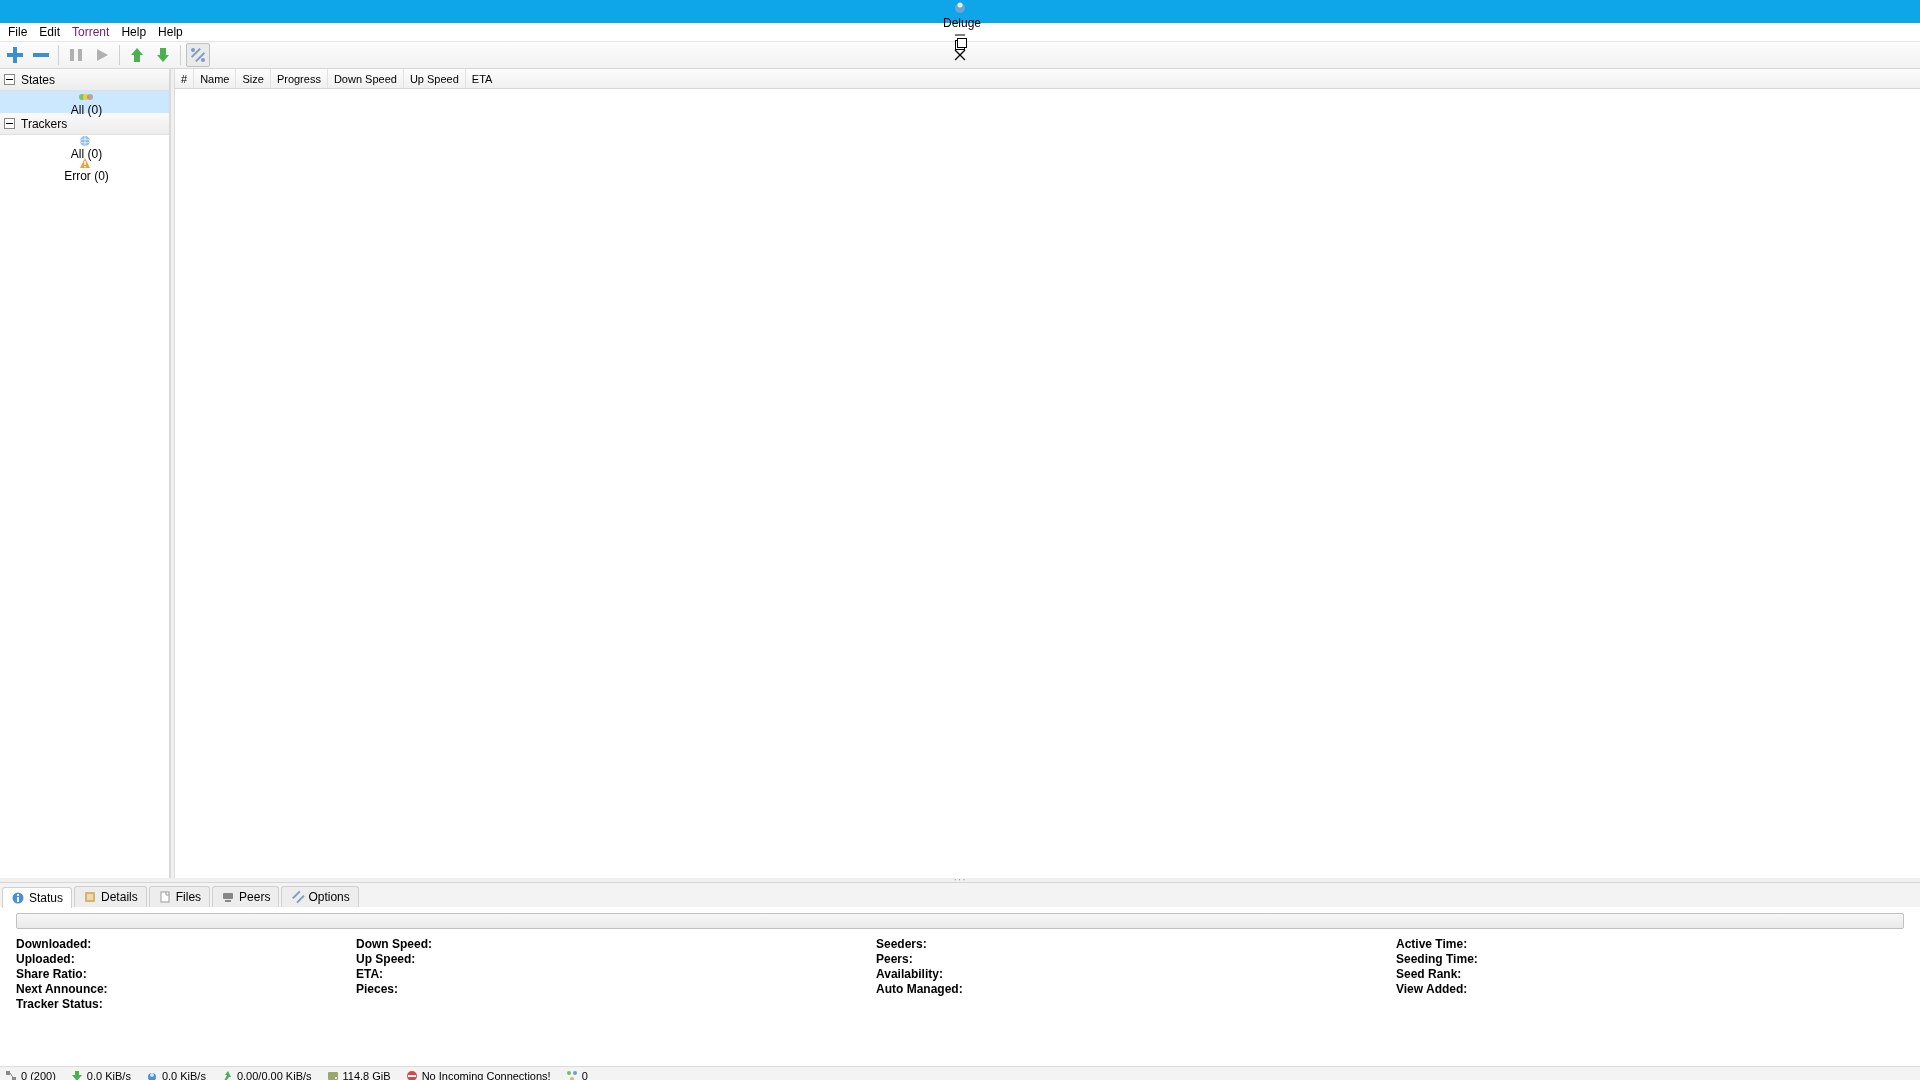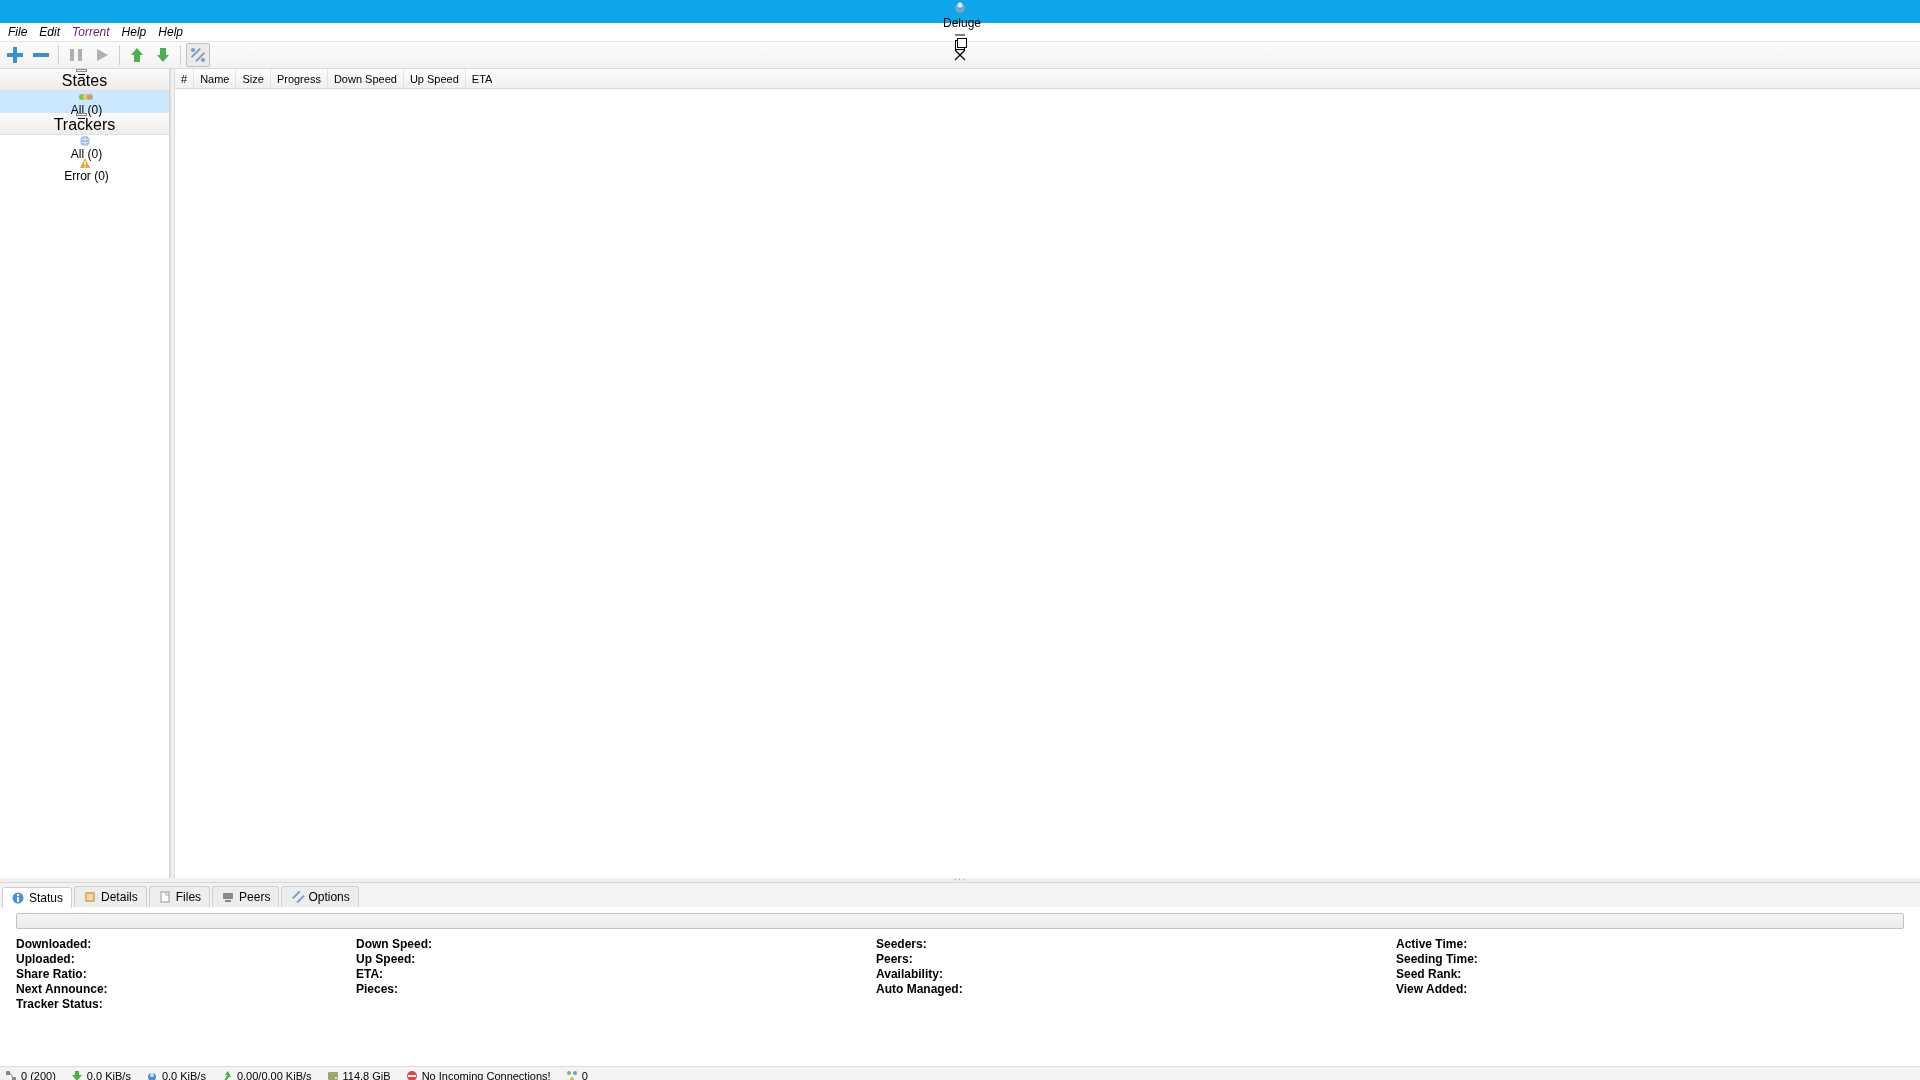--- a/index.html
+++ b/index.html
@@ -3,29 +3,29 @@
 <meta charset="utf-8">
 <style>
 * { box-sizing: border-box; margin: 0; padding: 0; }
 html, body { width: 1920px; height: 1080px; font-family: "Segoe UI", Tahoma, sans-serif; font-size: 11px; background: #fff; overflow: hidden; color: #000; }
 .titlebar { height: 23px; display: flex; align-items: center; padding: 0 4px; background: #0ea5e9; flex-direction: column; }
 .titlebar .title { margin-left: 4px; font-size: 12px; }
 .titlebar .spacer { flex: 1; }
 .winbtn { width: 46px; height: 22px; display: flex; align-items: center; justify-content: center; }
 .winbtn svg { display: block; }
 .menubar { height: 18px; display: flex; align-items: center; padding: 0 2px; background: #fff; border-bottom: 1px solid #fff; }
-.menubar .menu-item { padding: 1px 6px; font-size: 12px; font-style: italic; }
+.menubar .menu-item { padding: 1px 6px; font-size: 12px; }
 .menubar .menu-item.disabled { color: #701a75; }
 .toolbar { height: 28px; display: flex; align-items: center; padding: 1px 2px; background: linear-gradient(#fcfcfc, #f2f2f2); border-top: 1px solid #e6e6e6; border-bottom: 1px solid #d8d8d8; }
 .tool-btn { width: 24px; height: 24px; margin: 0 1px; display: flex; align-items: center; justify-content: center; border: 1px solid transparent; border-radius: 2px; }
 .tool-btn.toggled { border: 1px solid #c0c0c0; background: #eaeaea; }
 .tool-sep { width: 1px; height: 20px; background: #d0d0d0; margin: 0 4px; }
 .main-area { display: flex; height: calc(1080px - 23px - 18px - 28px - 184px - 18px); }
 .sidebar { width: 170px; background: #fff; border-right: 1px solid #d6d6d6; }
-.tree-group { display: flex; align-items: center; height: 22px; padding: 0 4px; background: linear-gradient(#fafafa, #ededed); border-bottom: 1px solid #e0e0e0; font-size: 16px; font-weight: 400; flex-direction: column; }
+.tree-group { display: flex; align-items: center; height: 22px; padding: 0 4px; background: linear-gradient(#fafafa, #ededed); border-bottom: 1px solid #e0e0e0; font-size: 12px; font-weight: 400; }
 .tree-group .expander { width: 11px; height: 11px; border: 1px solid #888; margin-right: 6px; position: relative; background: #fff; }
 .tree-group .expander::before { content: ""; position: absolute; left: 1px; right: 1px; top: 4px; height: 1px; background: #000; }
 .tree-item { display: flex; align-items: center; height: 22px; padding: 0 4px 0 8px; font-size: 12px; flex-direction: column; }
 .tree-item.selected { background: #cce8ff; }
 .tree-item .ico { width: 14px; height: 14px; margin-right: 4px; display: flex; align-items: center; justify-content: center; }
 .splitter-v { width: 5px; background: #f0f0f0; border-left: 1px solid #dcdcdc; border-right: 1px solid #dcdcdc; cursor: col-resize; }
 .list-area { flex: 1; background: #fff; display: flex; flex-direction: column; }
 .list-header { height: 20px; display: flex; align-items: stretch; background: linear-gradient(#fdfdfd, #f0f0f0); border-bottom: 1px solid #d6d6d6; }
 .list-col { padding: 2px 6px; border-right: 1px solid #e2e2e2; font-size: 11px; display: flex; align-items: center; white-space: nowrap; }
 .list-body { flex: 1; background: #fff; }

